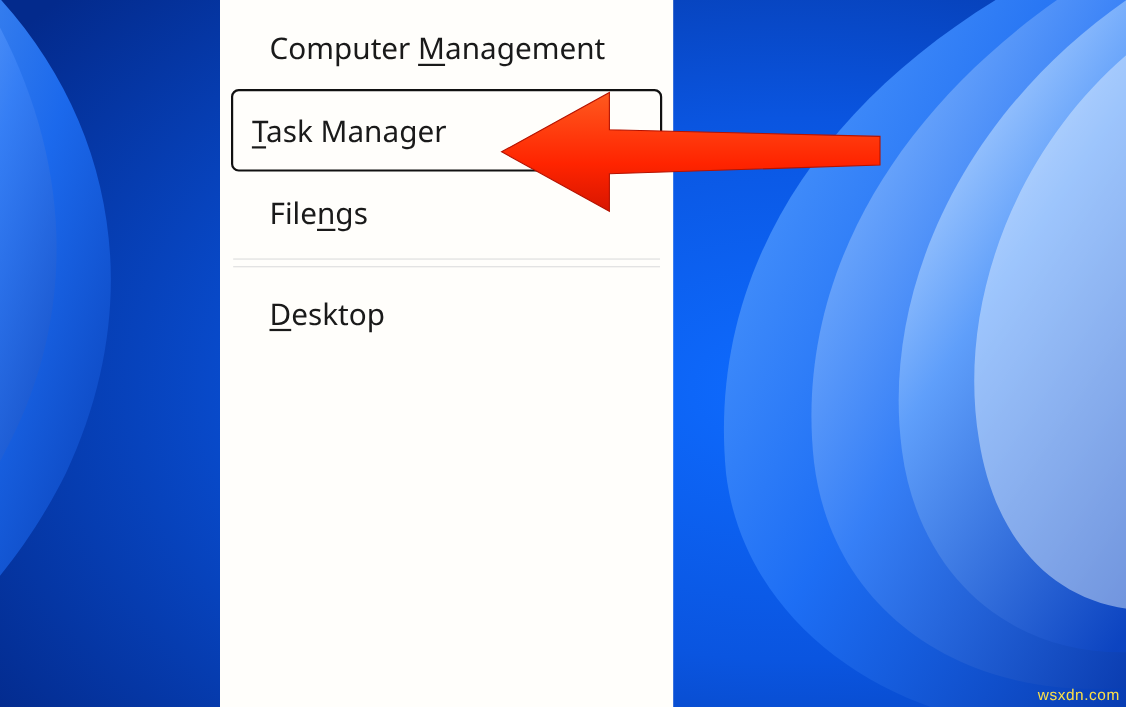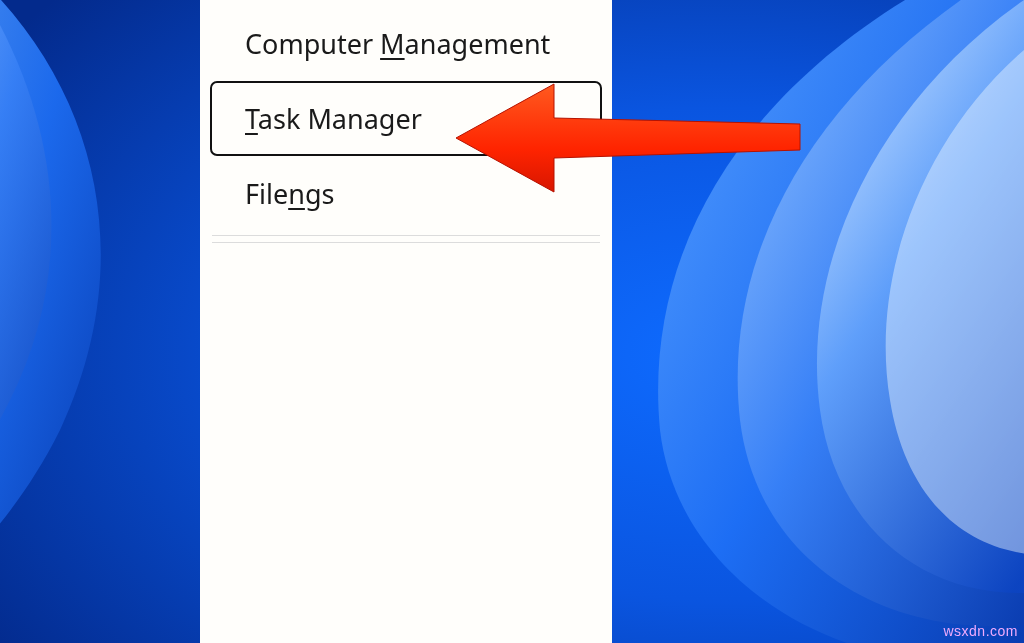--- a/index.html
+++ b/index.html
@@ -31,21 +31,21 @@
       font-size: 27px;
       color: #1a1a1a;
       cursor: default;
       line-height: 1.3;
       position: relative;
     }
     .menu-item.selected {
       border: 2px solid #111;
       border-radius: 7px;
       margin: 2px 10px;
-      padding-left: 33px;
+      padding-left: 17px;
     }
     .separator {
       height: 1px;
       background: #dcdcdc;
       margin: 6px 12px;
     }
     .submenu-arrow {
       position: absolute;
       right: 26px;
       top: 50%;
@@ -59,21 +59,21 @@
       z-index: 3;
       left: 448px;
       top: 80px;
       pointer-events: none;
     }
     .watermark {
       position: absolute;
       right: 6px;
       bottom: 4px;
       font-size: 14px;
-      color: #f0abfc;
+      color: #fde047;
       z-index: 4;
       letter-spacing: 0.5px;
       font-family: Arial, sans-serif;
     }
   </style>
 </head>
 <body>
 
 <svg class="bg" width="1024" height="643" viewBox="0 0 1024 643" preserveAspectRatio="xMidYMid slice">
   <defs>
@@ -106,20 +106,21 @@
   <path d="M -40 -40 C 100 80, 140 260, 60 430 C 0 550, -80 600, -120 640 L -120 -40 Z" fill="url(#g1)" opacity="0.9"></path>
   <path d="M -40 -40 C 60 100, 80 260, 10 400 C -40 500, -90 560, -140 620 L -140 -40 Z" fill="url(#g2)" opacity="0.75"></path>
 </svg>
 
 <div class="menu" id="menu-container">
     <div class="menu-item"><span>Computer </span><span class="ul">M</span><span>anagement</span></div>
     <div class="menu-item selected"><span></span><span class="ul">T</span><span>ask Manager</span></div>
     <div class="menu-item"><span>File</span><span class="ul">n</span><span>gs</span></div>
     <div class="separator"></div>
     <div class="separator"></div>
+    <div class="menu-item"><span></span><span class="ul">D</span><span>esktop</span></div>
   </div>
 
 <svg class="arrow" width="360" height="130" viewBox="0 0 360 130">
   <defs>
     <linearGradient id="arrg" x1="0" y1="0" x2="0" y2="1">
       <stop offset="0%" stop-color="#ff5a1f"></stop>
       <stop offset="60%" stop-color="#ff2400"></stop>
       <stop offset="100%" stop-color="#d81600"></stop>
     </linearGradient>
   </defs>

